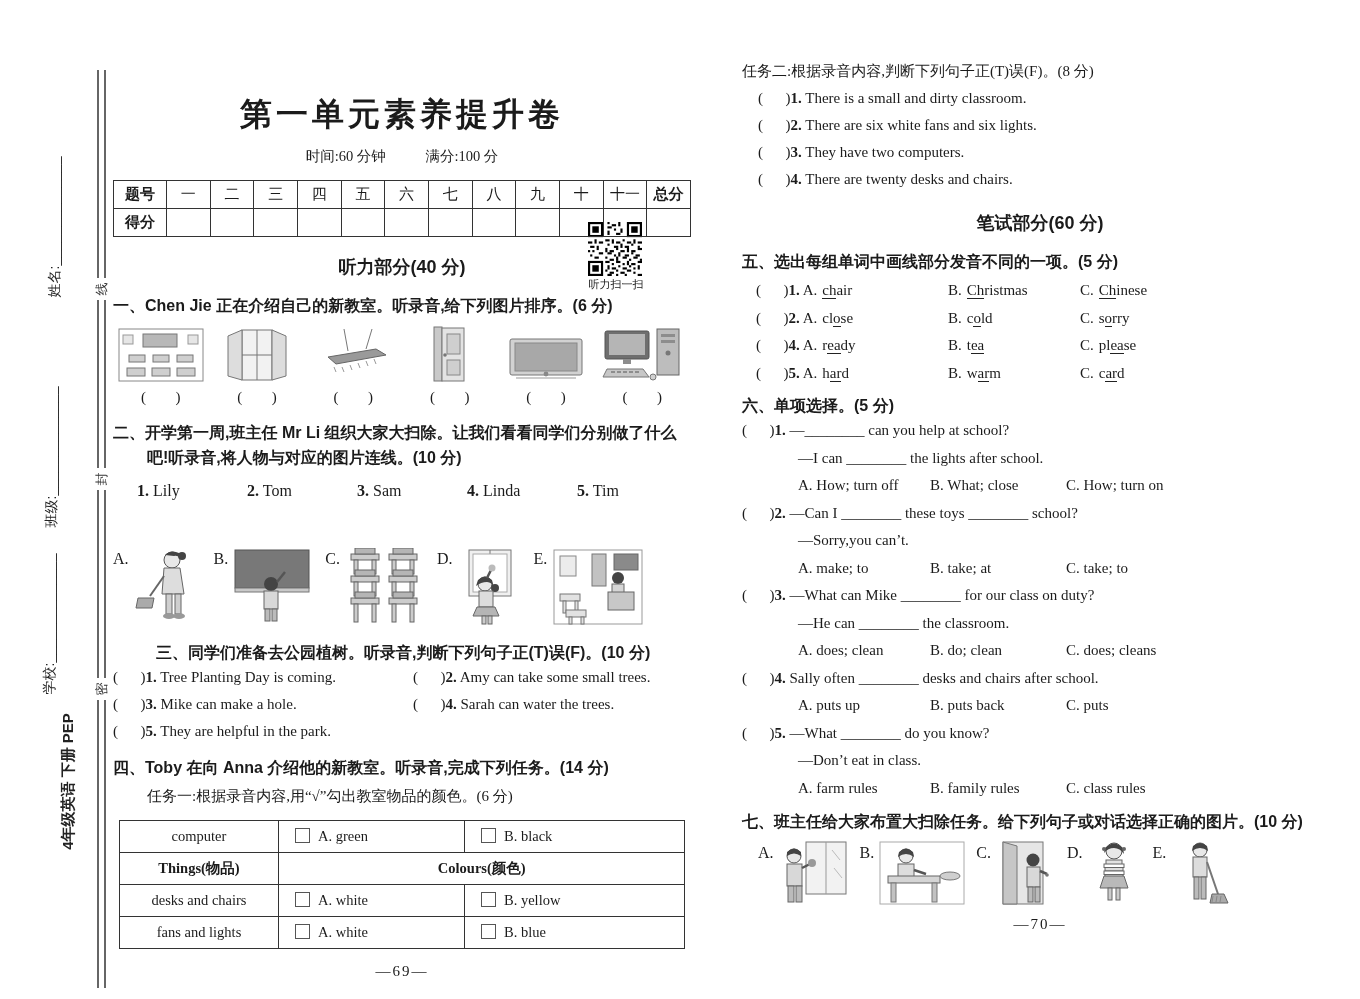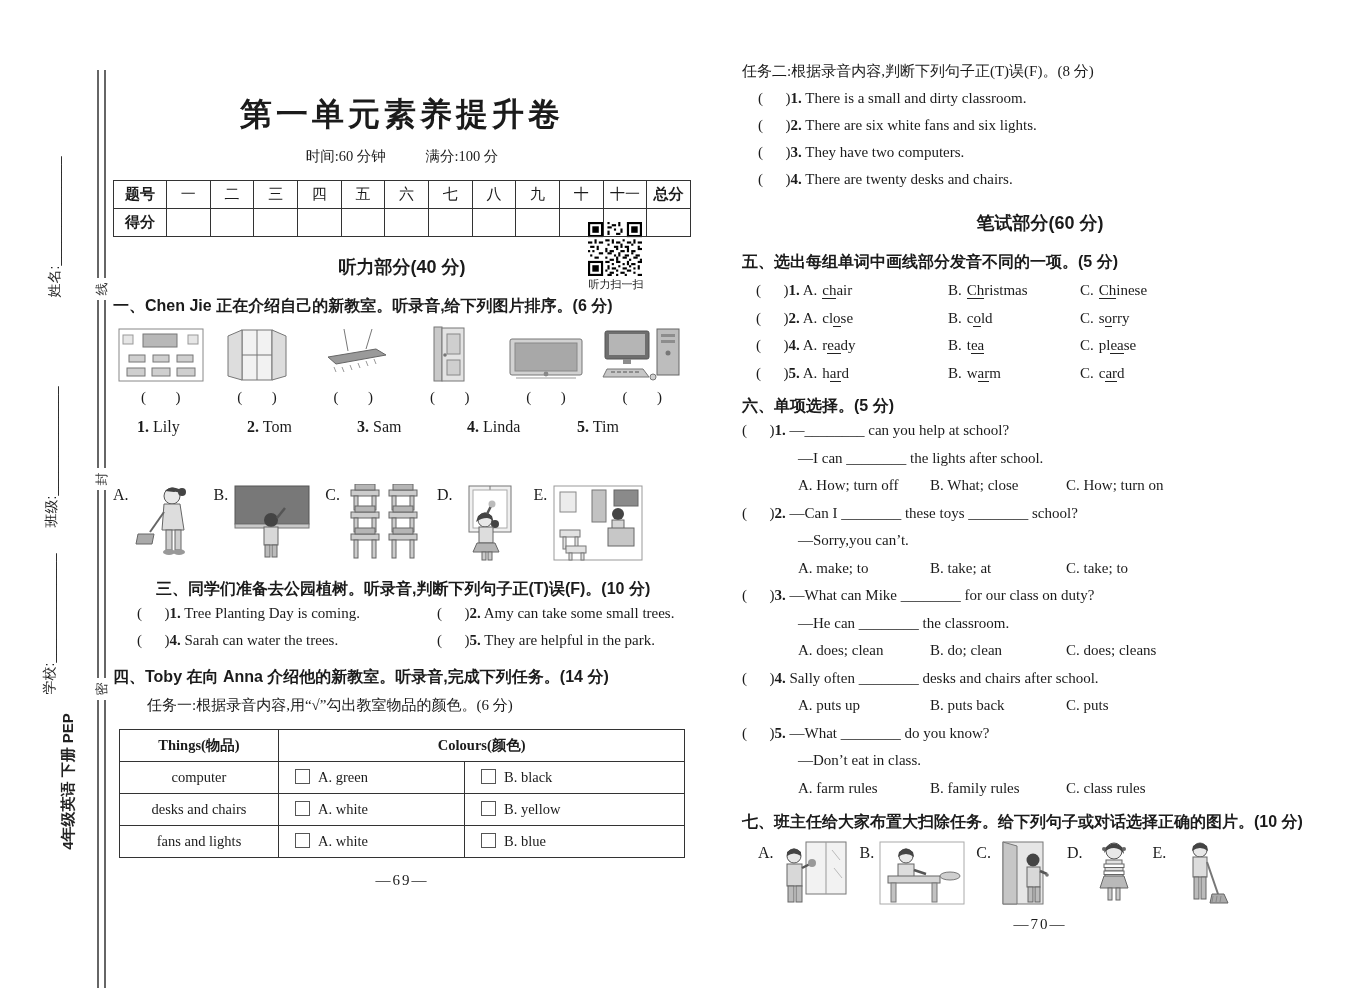--- a/index.html
+++ b/index.html
@@ -46,21 +46,21 @@
   
   .imgrow{display:flex;justify-content:space-between;align-items:flex-end;margin-top:8px;}
   .imgcell{text-align:center;flex:1;}
   .imgcell .br{display:block;font-size:15px;margin-top:6px;letter-spacing:1px;}
   .abc-row{display:flex;align-items:flex-start;margin-top:20px;}
   .abc-item{display:flex;align-items:flex-start;margin-right:14px;}
   .abc-item:last-child{margin-right:0;}
   .abc-letter{font-size:16px;margin-right:5px;margin-top:2px;}
   
   .qline{line-height:27px;font-size:15px;}
-  .tf-grid{display:grid;grid-template-columns:300px auto;margin-left:24px;}
+  .tf-grid{display:grid;grid-template-columns:300px auto;}
   .names-row{display:flex;margin-top:12px;margin-left:24px;font-size:16px;}
   .names-row .nm{width:110px;}
   
   table.colours{border-collapse:collapse;width:98%;margin-top:10px;margin-left:6px;}
   table.colours td,table.colours th{border:1.5px solid #333;height:31px;font-size:14.5px;
       font-weight:normal;text-align:center;padding:0 4px;}
   table.colours th{font-weight:bold;}
   table.colours td.optcell{text-align:left;padding-left:16px;}
   .cb{display:inline-block;width:13px;height:13px;border:1.2px solid #555;background:#fff;
       vertical-align:-2px;margin-right:8px;}
@@ -316,20 +316,21 @@
               <rect x="22" y="46" width="4" height="2"></rect>
               <rect x="28" y="46" width="4" height="2"></rect>
               <rect x="34" y="46" width="4" height="2"></rect>
             </g>
           <circle cx="52" cy="52" r="3" fill="#d0d0d0" stroke="#777"></circle>
         </svg>
         <span class="br pre">(      )</span>
       </div>
     </div>
 
+    <div class="cnh hang" style="margin-top:14px;line-height:25px;">二、开学第一周,班主任 Mr Li 组织大家大扫除。让我们看看同学们分别做了什么吧!听录音,将人物与对应的图片连线。(10 分)</div>
     <div class="names-row">
       <span class="nm"><b class="num">1.</b> <span>Lily</span></span>
       <span class="nm"><b class="num">2.</b> <span>Tom</span></span>
       <span class="nm"><b class="num">3.</b> <span>Sam</span></span>
       <span class="nm"><b class="num">4.</b> <span>Linda</span></span>
       <span class="nm"><b class="num">5.</b> <span>Tim</span></span>
     </div>
 
     <div class="abc-row" style="margin-top:48px;">
       <div class="abc-item">
@@ -429,36 +430,37 @@
               <rect x="29" y="69" width="3" height="7"></rect>
             </g>
         </svg>
       </div>
     </div>
 
     <div class="cnh hang" style="margin-top:16px;margin-left:43px;">三、同学们准备去公园植树。听录音,判断下列句子正(T)误(F)。(10 分)</div>
     <div class="tf-grid">
       <div class="qline"><span class="br pre">(      )</span><b class="num">1.</b> <span>Tree Planting Day is coming.</span></div>
       <div class="qline"><span class="br pre">(      )</span><b class="num">2.</b> <span>Amy can take some small trees.</span></div>
+      <div class="qline"><span class="br pre">(      )</span><b class="num">3.</b> <span>Mike can make a hole.</span></div>
       <div class="qline"><span class="br pre">(      )</span><b class="num">4.</b> <span>Sarah can water the trees.</span></div>
       <div class="qline"><span class="br pre">(      )</span><b class="num">5.</b> <span>They are helpful in the park.</span></div>
     </div>
 
     <div class="cnh hang" style="margin-top:12px;">四、Toby 在向 Anna 介绍他的新教室。听录音,完成下列任务。(14 分)</div>
     <div class="qline" style="margin-left:34px;margin-top:4px;">任务一:根据录音内容,用“√”勾出教室物品的颜色。(6 分)</div>
     <table class="colours">
       <tbody>
           <tr>
-        <th style="width:150px;">Things(物品)</th>
-        <th colspan="2">Colours(颜色)</th>
-      </tr>
-      <tr>
         <td>computer</td>
         <td class="optcell" style="width:165px;"><span class="cb"></span><span>A. green</span></td>
         <td class="optcell"><span class="cb"></span><span>B. black</span></td>
+      </tr>
+      <tr>
+        <th style="width:150px;">Things(物品)</th>
+        <th colspan="2">Colours(颜色)</th>
       </tr>
       <tr>
         <td>desks and chairs</td>
         <td class="optcell"><span class="cb"></span><span>A. white</span></td>
         <td class="optcell"><span class="cb"></span><span>B. yellow</span></td>
       </tr>
       <tr>
         <td>fans and lights</td>
         <td class="optcell"><span class="cb"></span><span>A. white</span></td>
         <td class="optcell"><span class="cb"></span><span>B. blue</span></td>

